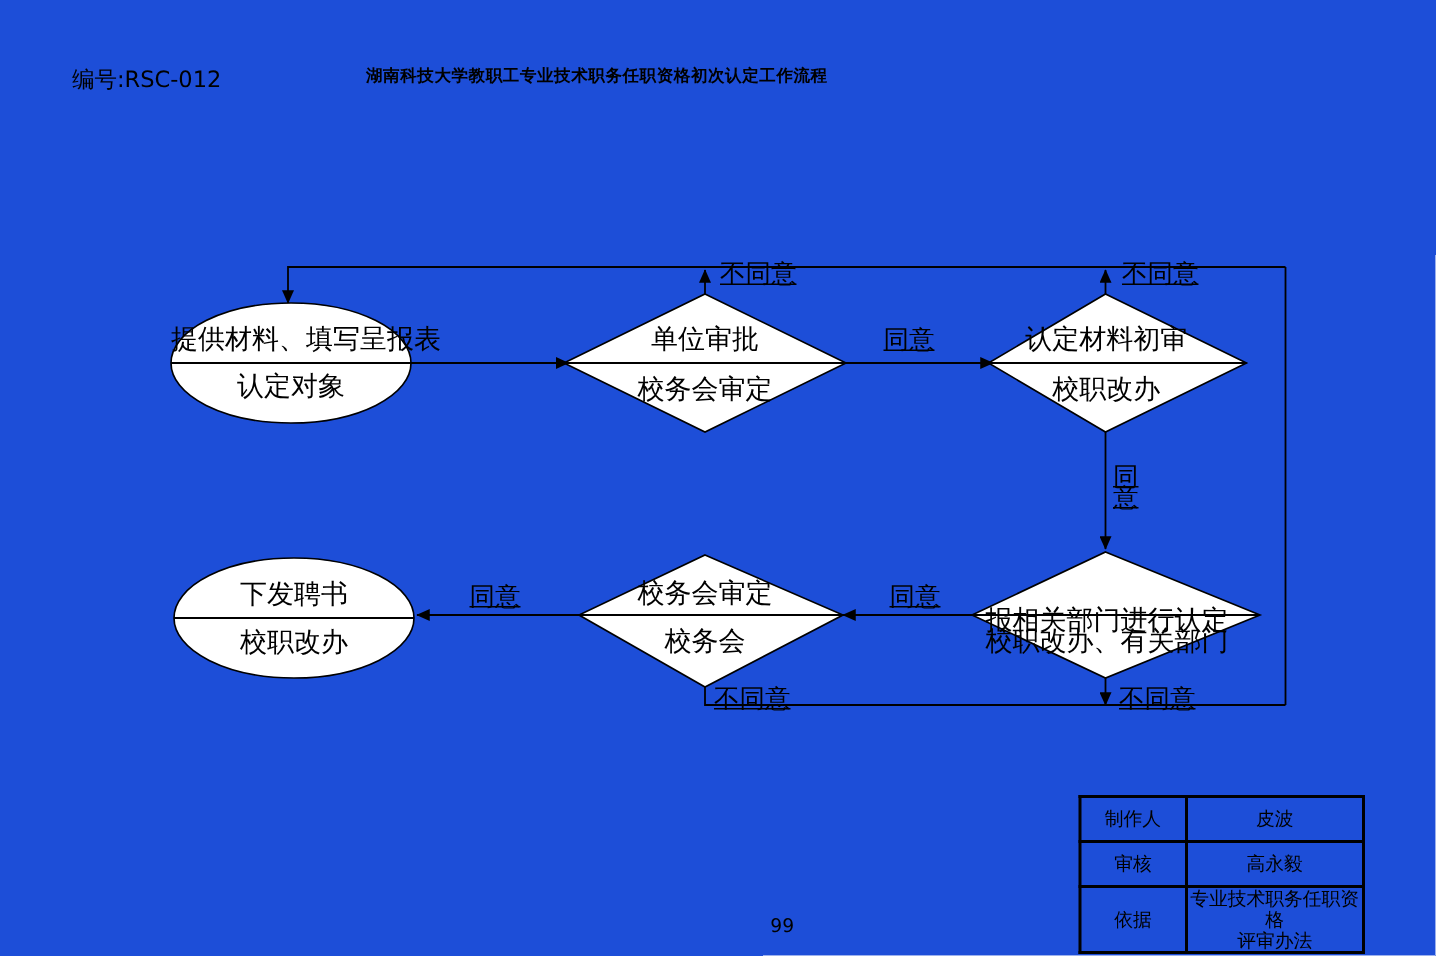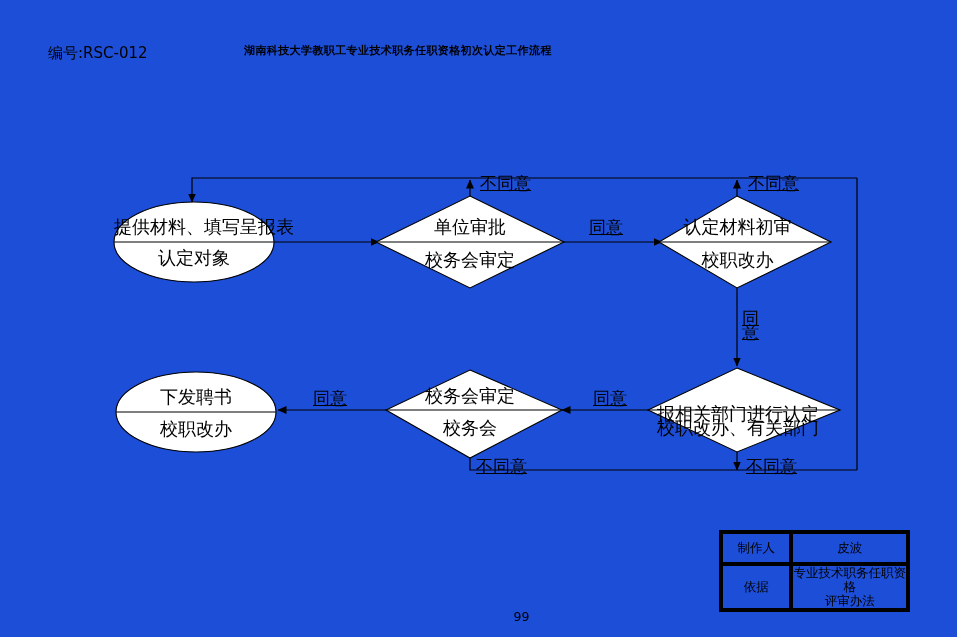--- a/index.html
+++ b/index.html
@@ -83,21 +83,21 @@
   
   #meta-table {
     position: absolute;
     left: 719px;
     top: 530px;
     width: 191px;
     border-collapse: collapse;
     font-size: 12.5px;
   }
   #meta-table td {
-    border: 4px solid #000000;
+    border: 2px solid #000000;
     text-align: center;
     vertical-align: middle;
     padding: 0;
     height: 28px;
     line-height: 14px;
   }
   #meta-table td.k { width: 70px; }
   #meta-table td.v { width: 119px; }
   #meta-table tr.tall td { height: 33px; }
   
@@ -192,20 +192,24 @@
   <div class="edge-label" style="left:746px; top:459px;">不同意</div>
   <div class="edge-label" style="left:593px; top:391px;">同意</div>
   <div class="edge-label" style="left:476px; top:459px;">不同意</div>
   <div class="edge-label" style="left:313px; top:391px;">同意</div>
 
   <table id="meta-table">
     <tbody>
       <tr>
         <td class="k">制作人</td>
         <td class="v">皮波</td>
+      </tr>
+      <tr>
+        <td class="k">审核</td>
+        <td class="v">高永毅</td>
       </tr>
       <tr class="tall">
         <td class="k">依据</td>
         <td class="v">
           <div>专业技术职务任职资格</div>
           <div>评审办法</div>
         </td>
       </tr>
     </tbody>
   </table>

